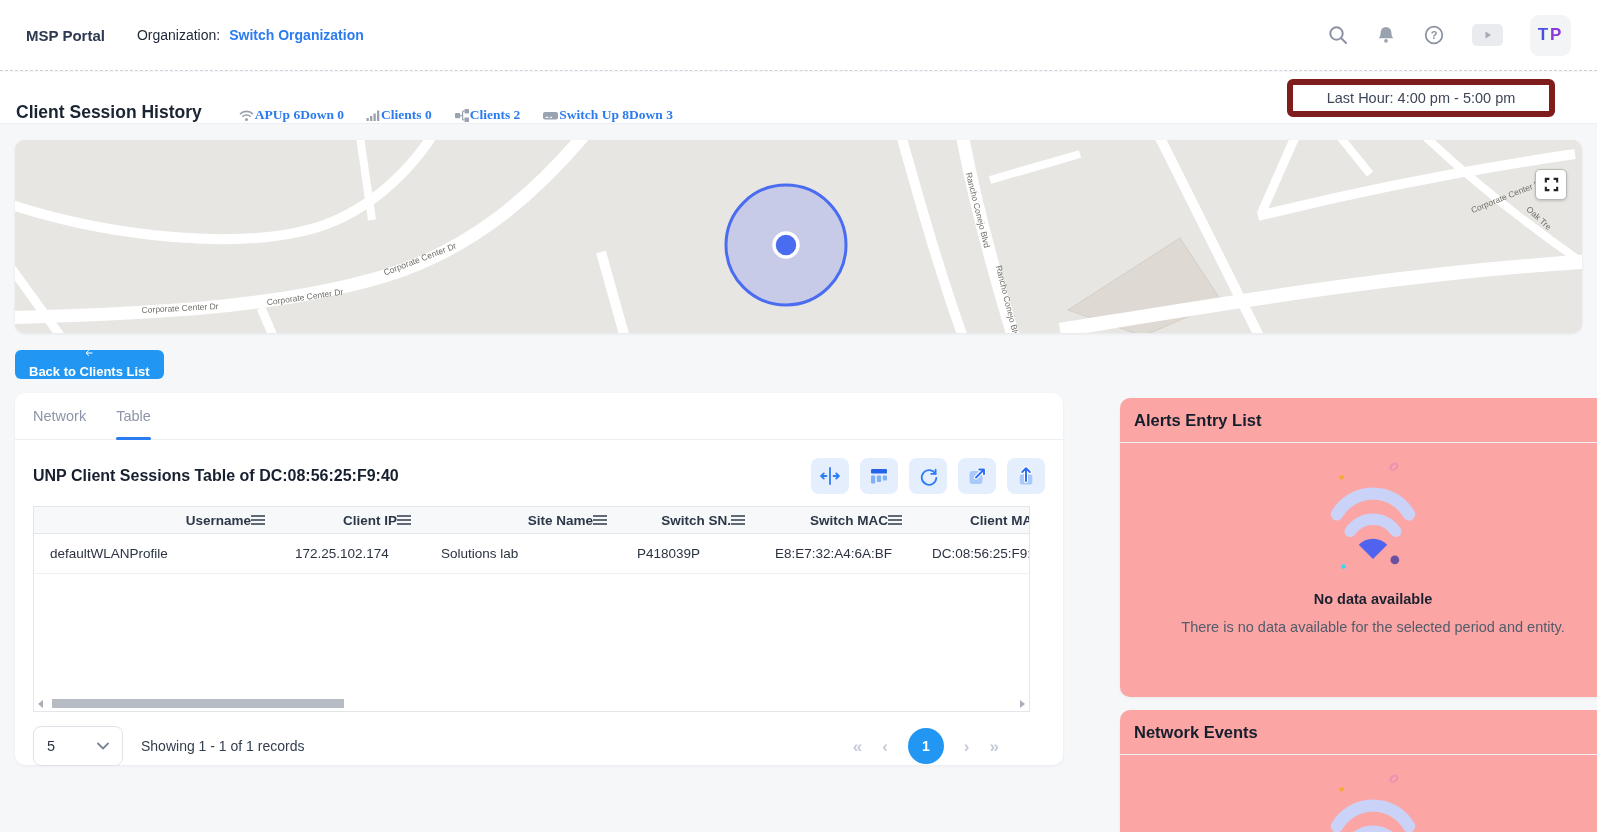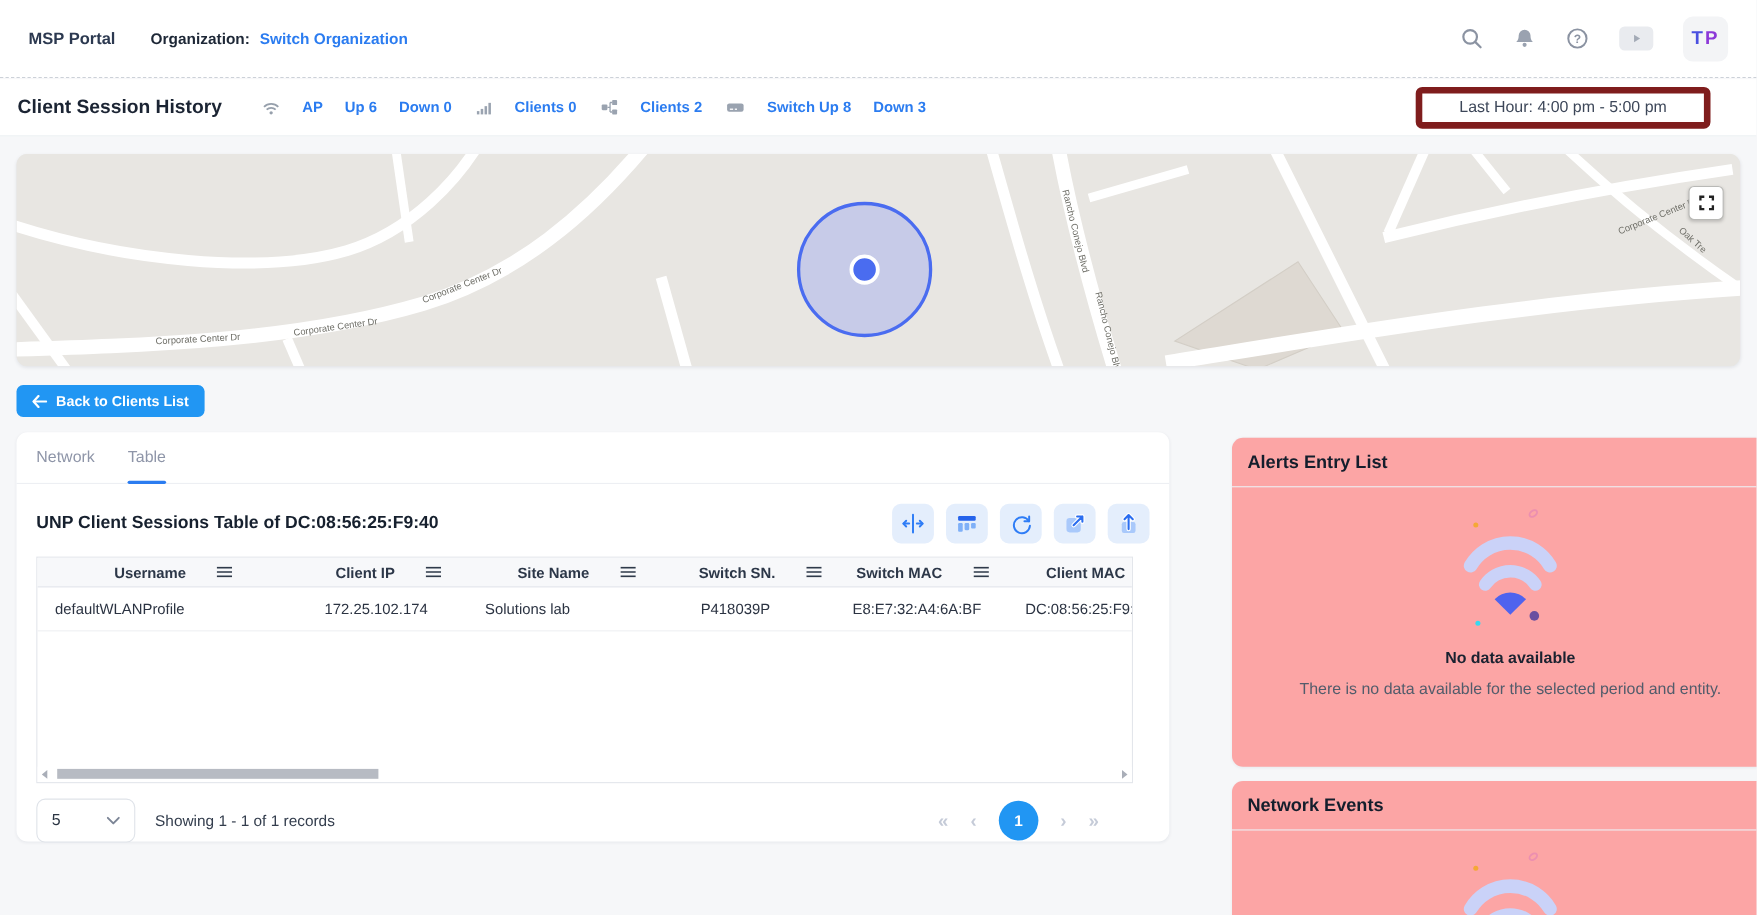--- a/index.html
+++ b/index.html
@@ -4,66 +4,66 @@
 <style>
   * { box-sizing: border-box; }
   html,body { margin:0; padding:0; background:#f6f7f9; }
   body { font-family:"Liberation Sans", sans-serif; }
   .frame { position:relative; width:1597px; height:832px; overflow:hidden; background:#f6f7f9; }
 
   
   .top-header { position:absolute; top:0; left:0; width:100%; height:71px; background:#fff;
     border-bottom:1px dashed #ccd1d8; display:flex; align-items:center; padding:0 26px; }
   .brand { font-size:15px; font-weight:700; color:#2c3950; margin-right:32px; }
-  .org-label { font-size:14px; font-weight:700; color:#1d2736; margin-right:9px; }
+  .org-label { font-size:14px; font-weight:400; color:#1d2736; margin-right:9px; }
   .org-link { font-size:14px; font-weight:700; color:#2b7cf0; cursor:pointer; text-decoration:none; }
   .header-right { margin-left:auto; display:flex; align-items:center; gap:27px; }
   .hicon { display:flex; align-items:center; justify-content:center; cursor:pointer; }
   .video-btn { width:31px; height:22px; background:#e9ebef; border-radius:5px; display:flex; align-items:center; justify-content:center; cursor:pointer; }
   .avatar { width:41px; height:41px; border-radius:9px; background:#f3f4f6; display:flex; align-items:center; justify-content:center;
     font-size:17px; font-weight:700; letter-spacing:2px; cursor:pointer; }
   .avatar .t { color:#4a50e0; } .avatar .p { color:#8c38d8; }
 
   
   .subheader { position:absolute; top:72px; left:0; width:100%; height:52px; background:#fff;
-    border-bottom:1px solid #eceff2; display:flex; align-items:center; padding:0 16px; }
+    border-bottom:1px solid #eceff2; display:flex; align-items:flex-end; padding:0 16px; }
   .page-title { font-size:17.5px; font-weight:700; color:#1b2433; margin:0; }
   .statusbar { display:flex; align-items:center; margin-left:36px; gap:7px; font-size:13.5px; font-weight:700; color:#2b7cf0; }
-  .statusbar .seg { display:flex; align-items:center; gap:20px; cursor:pointer; }
+  .statusbar .seg { display:flex; align-items:center; gap:0; cursor:pointer;font-family:Liberation Serif, serif; }
   .statusbar .sep { width:8px; }
   .time-range { position:absolute; right:42px; top:7px; width:268px; height:38px; border:6px solid #7f1d1d; border-radius:6px;
     background:#fff; display:flex; align-items:center; justify-content:center; font-size:14.5px; color:#3d4759; cursor:pointer; }
 
   
   .map-card { position:absolute; left:15px; top:140px; width:1567px; height:193px; border-radius:10px; overflow:hidden;
     background:#e8e6e2; box-shadow:0 1px 3px rgba(23,35,61,.08); }
   .map-label { position:absolute; font-size:8.5px; color:#6f6f68; white-space:nowrap; transform:translate(-50%,-50%); pointer-events:none; }
   .fs-btn { position:absolute; top:29px; right:15px; width:32px; height:31px; background:#fff; border:1px solid #b9b9b6;
     border-radius:5px; display:flex; align-items:center; justify-content:center; cursor:pointer; box-shadow:0 1px 3px rgba(0,0,0,.18); }
 
   
   .back-btn { position:absolute; left:15px; top:350px; height:29px; background:#2196f3; color:#fff; font-weight:700; font-size:13px;
-    border:none; border-radius:6px; padding:0 14px; display:flex; align-items:center; gap:8px; cursor:pointer; font-family:inherit; }
+    border:none; border-radius:6px; padding:0 14px; display:flex; align-items:center; gap:8px; cursor:pointer; font-family:inherit;flex-direction:column; }
 
   
   .left-card { position:absolute; left:15px; top:393px; width:1048px; height:372px; background:#fff; border-radius:10px;
     box-shadow:0 1px 3px rgba(23,35,61,.06); }
   .tabs { height:47px; border-bottom:1px solid #edeff3; display:flex; align-items:stretch; padding:0 18px; gap:30px; }
   .tab { font-size:14.5px; color:#8e95a8; display:flex; align-items:center; position:relative; cursor:pointer; }
   .tab.active::after { content:""; position:absolute; left:0; right:0; bottom:-1px; height:3px; background:#2b7cf0; border-radius:2px; }
   .card-body { padding:14px 18px 0; }
   .table-head-row { display:flex; align-items:center; justify-content:space-between; margin:4px 0 12px; }
   .sessions-title { font-size:16px; font-weight:700; color:#16202e; margin:0; }
   .toolbar { display:flex; gap:11px; }
   .tool-btn { width:38px; height:36px; border-radius:8px; background:#e4eefc; border:none; display:flex; align-items:center; justify-content:center; cursor:pointer; }
 
   .table-wrap { position:relative; width:997px; height:206px; border:1px solid #e3e6eb; overflow:hidden; background:#fff; }
   .thead, .trow { display:grid; grid-template-columns:245px 146px 196px 138px 157px 140px; }
   .thead { background:#f7f8fa; border-bottom:1px solid #e3e6eb; height:27px; }
-  .th { display:flex; align-items:center; justify-content:center; padding:0 14px 0 16px; font-size:13.5px; font-weight:700; color:#2c3748; white-space:nowrap; overflow:hidden;gap:28px; }
+  .th { display:flex; align-items:center; justify-content:flex-end; padding:0 14px 0 16px; font-size:13.5px; font-weight:700; color:#2c3748; white-space:nowrap; overflow:hidden; }
   .col-menu { cursor:pointer; display:flex; align-items:center; }
   .trow { height:40px; border-bottom:1px solid #eef0f3; }
   .td { display:flex; align-items:center; padding:0 16px; font-size:13.5px; color:#2b3342; white-space:nowrap; overflow:hidden; }
   .hscroll { position:absolute; left:0; right:0; bottom:0; height:14px; background:#fff; }
   .hthumb { position:absolute; left:18px; top:2px; width:292px; height:9px; background:#b7bbc3; cursor:pointer; }
   .harrow { position:absolute; top:3px; width:0; height:0; border-top:4px solid transparent; border-bottom:4px solid transparent; cursor:pointer; }
   .harrow.left  { left:4px;  border-right:5px solid #a9aeb8; }
   .harrow.right { right:4px; border-left:5px solid #a9aeb8; }
 
   .pagination-row { display:flex; align-items:center; margin-top:14px; position:relative; height:40px; }

